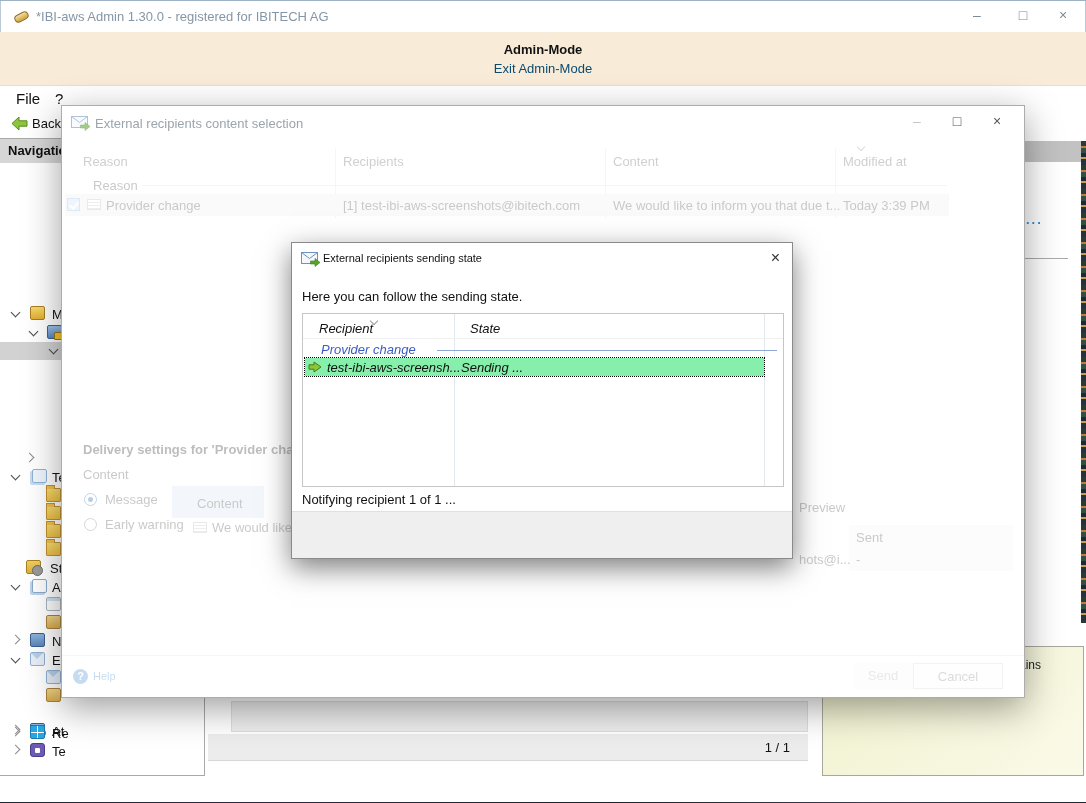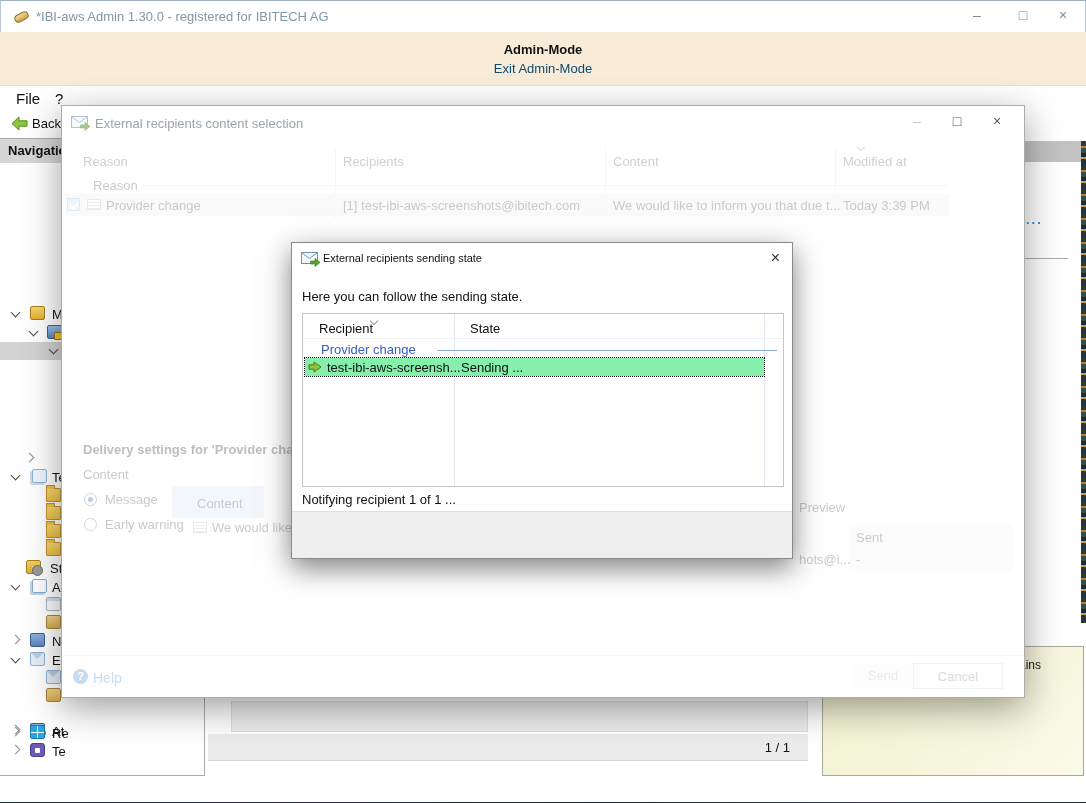--- a/index.html
+++ b/index.html
@@ -119,32 +119,32 @@
   .bgdbold { font-weight: bold; color: #444; }
   .radio { position: absolute; width: 13px; height: 13px; border: 1px solid #8a8a8a; border-radius: 50%; background: #fff; }
   .radio.sel { border-color: #4a86c8; }
   .radio.sel::after { content: ""; position: absolute; left: 3px; top: 3px; width: 5px; height: 5px;
            border-radius: 50%; background: #3a76b8; }
   .tabcontent { position: absolute; left: 110px; top: 380px; width: 92px; height: 32px; background: #ddebf8; }
   .sentband { position: absolute; left: 787px; top: 419px; width: 164px; height: 46px; background: #f7f7f7; }
   .helpicon { position: absolute; left: 11px; top: 563px; width: 15px; height: 15px; border-radius: 50%;
               background: #5b9bd5; color: #fff; font-size: 11px; font-weight: bold; text-align: center; line-height: 15px; }
   .helpicon::after { content: "?"; }
-  .helplbl { position: absolute; left: 31px; top: 564px; font-size: 14px; color: #5b9bd5; }
+  .helplbl { position: absolute; left: 31px; top: 564px; font-size: 11px; color: #5b9bd5; }
   .btn { position: absolute; top: 557px; height: 26px; font-size: 13px; text-align: center; padding-top: 5px; }
   .btn-send { left: 791px; width: 60px; color: #c2c2c2; background: #fafafa; }
   .btn-cancel { left: 851px; width: 90px; color: #9a9a9a; background: #fdfdfd; border: 1px solid #dcdcdc; }
 
   
   .modal { position: absolute; left: 291px; top: 241px; width: 502px; height: 317px; background: #fff;
            border: 1px solid #8a8a8a; box-shadow: 0 9px 26px rgba(0,0,0,.5); }
   .m-title { position: absolute; left: 31px; top: 9px; font-size: 11px; color: #111; }
   .m-close { position: absolute; right: 12px; top: 6px; font-size: 16px; color: #333; cursor: pointer; }
   .m-desc { position: absolute; left: 10px; top: 46px; font-size: 13px; color: #111; }
-  .mtable { position: absolute; left: 10px; top: 70px; width: 482px; height: 174px; border: 1px solid #c6c6c6; background: #fff; }
+  .mtable { position: absolute; left: 10px; top: 70px; width: 482px; height: 174px; border: 1px solid #c6c6c6; background: #fff; font-style: italic; }
   .mth { position: absolute; top: 7px; font-size: 13px; color: #111; }
   .mcolline { position: absolute; top: 0; bottom: 0; width: 1px; background: #e2e8ef; }
   .mheadline { position: absolute; left: 0; top: 24px; width: 100%; height: 1px; background: #f0f0f0; }
   .mgroup-text { position: absolute; left: 18px; top: 28px; font-size: 13px; color: #3b5bc4; white-space: nowrap; }
   .mgroup-line { position: absolute; left: 134px; top: 36px; width: 340px; height: 1px; background: #90a8d8; }
   .mrow { position: absolute; left: 2px; top: 44px; width: 459px; height: 18px; outline: 1px dotted #000; background: #86efac; }
   .mrow svg { position: absolute; left: 3px; top: 3px; }
   .m-rec { position: absolute; left: 22px; top: 2px; font-size: 13px; color: #111; white-space: nowrap; }
   .m-state { position: absolute; left: 156px; top: 2px; font-size: 13px; color: #111; white-space: nowrap; }
   .m-status { position: absolute; left: 10px; top: 249px; font-size: 13px; color: #111; }

